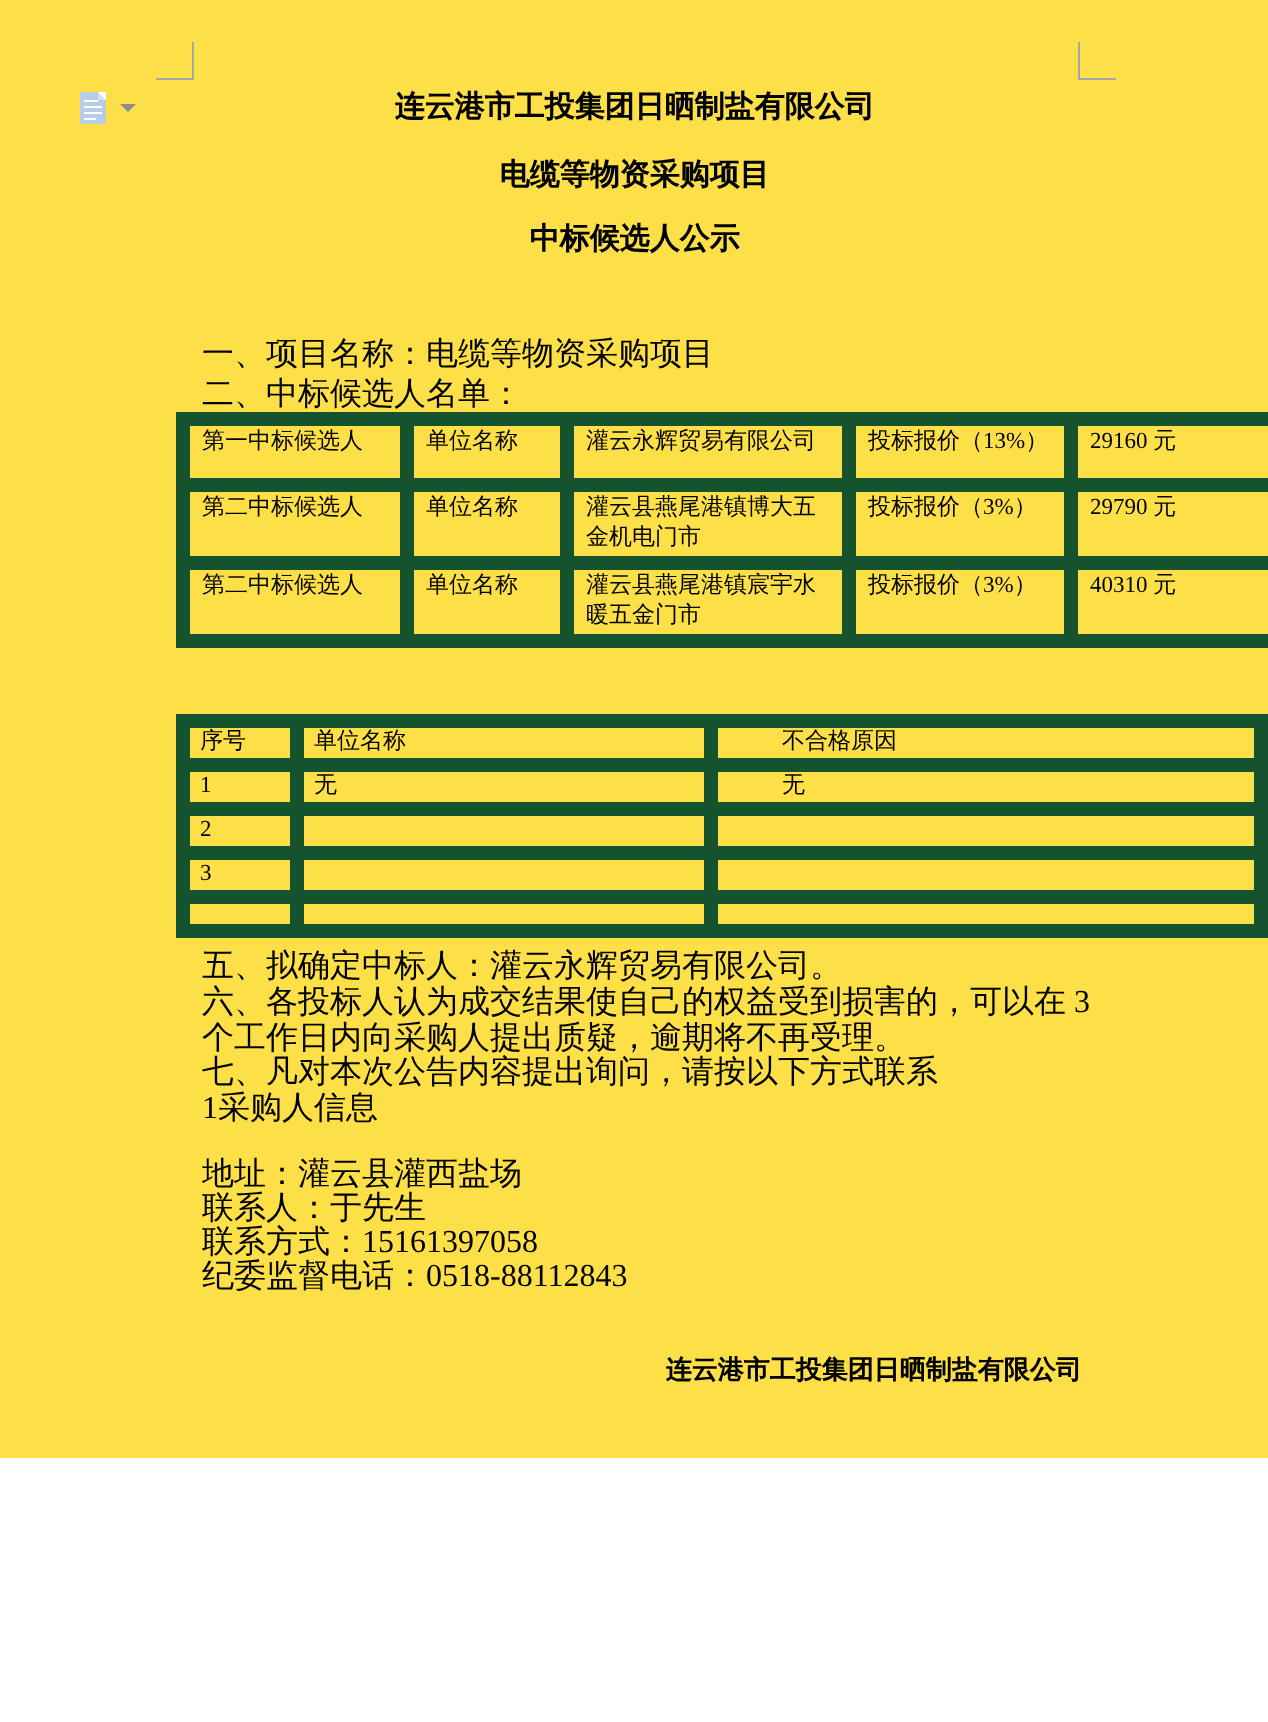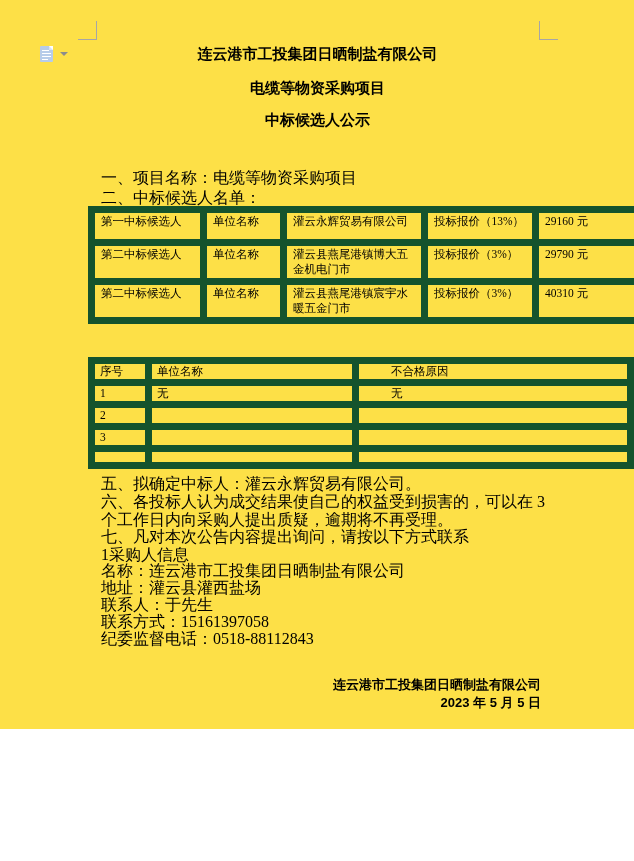--- a/index.html
+++ b/index.html
@@ -158,23 +158,21 @@
       <td class="c1"></td>
       <td class="c2"></td>
     </tr>
   </tbody>
     </table>
 
   <div class="para" style="top:475px">五、拟确定中标人：灌云永辉贸易有限公司。</div>
   <div class="para wrap" style="top:493px">六、各投标人认为成交结果使自己的权益受到损害的，可以在 3 个工作日内向采购人提出质疑，逾期将不再受理。</div>
   <div class="para" style="top:528px">七、凡对本次公告内容提出询问，请按以下方式联系</div>
   <div class="para" style="top:546px">1采购人信息</div>
-  <div class="para" style="top:562px">名称：连云港市工投集团日晒制盐有限公司</div>
   <div class="para" style="top:579px">地址：灌云县灌西盐场</div>
   <div class="para" style="top:596px">联系人：于先生</div>
   <div class="para" style="top:613px">联系方式：15161397058</div>
   <div class="para" style="top:630px">纪委监督电话：0518-88112843</div>
 
   <div class="footer-line f1">连云港市工投集团日晒制盐有限公司</div>
-  <div class="footer-line f2">2023 年 5 月 5 日</div>
 
   <div class="page-edge"></div>
 </div>
 
 </body></html>

